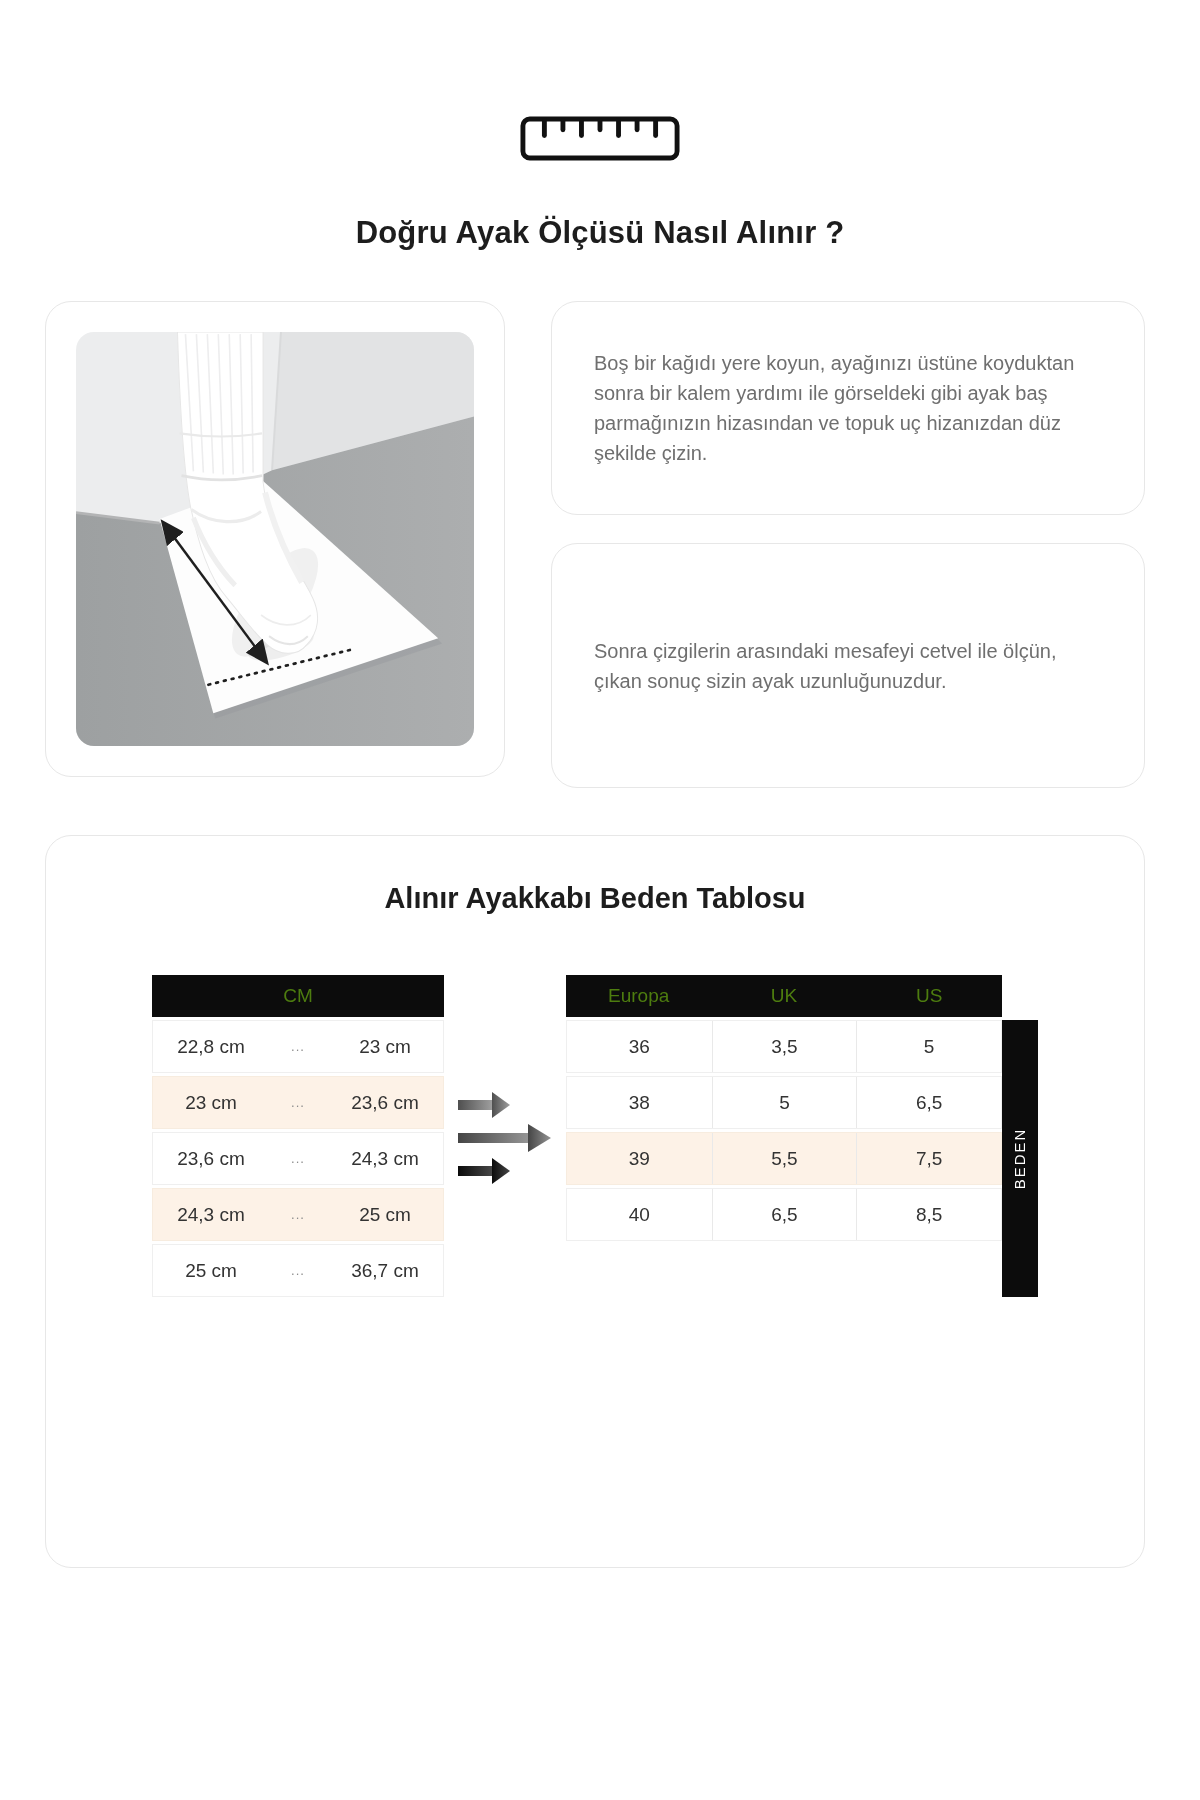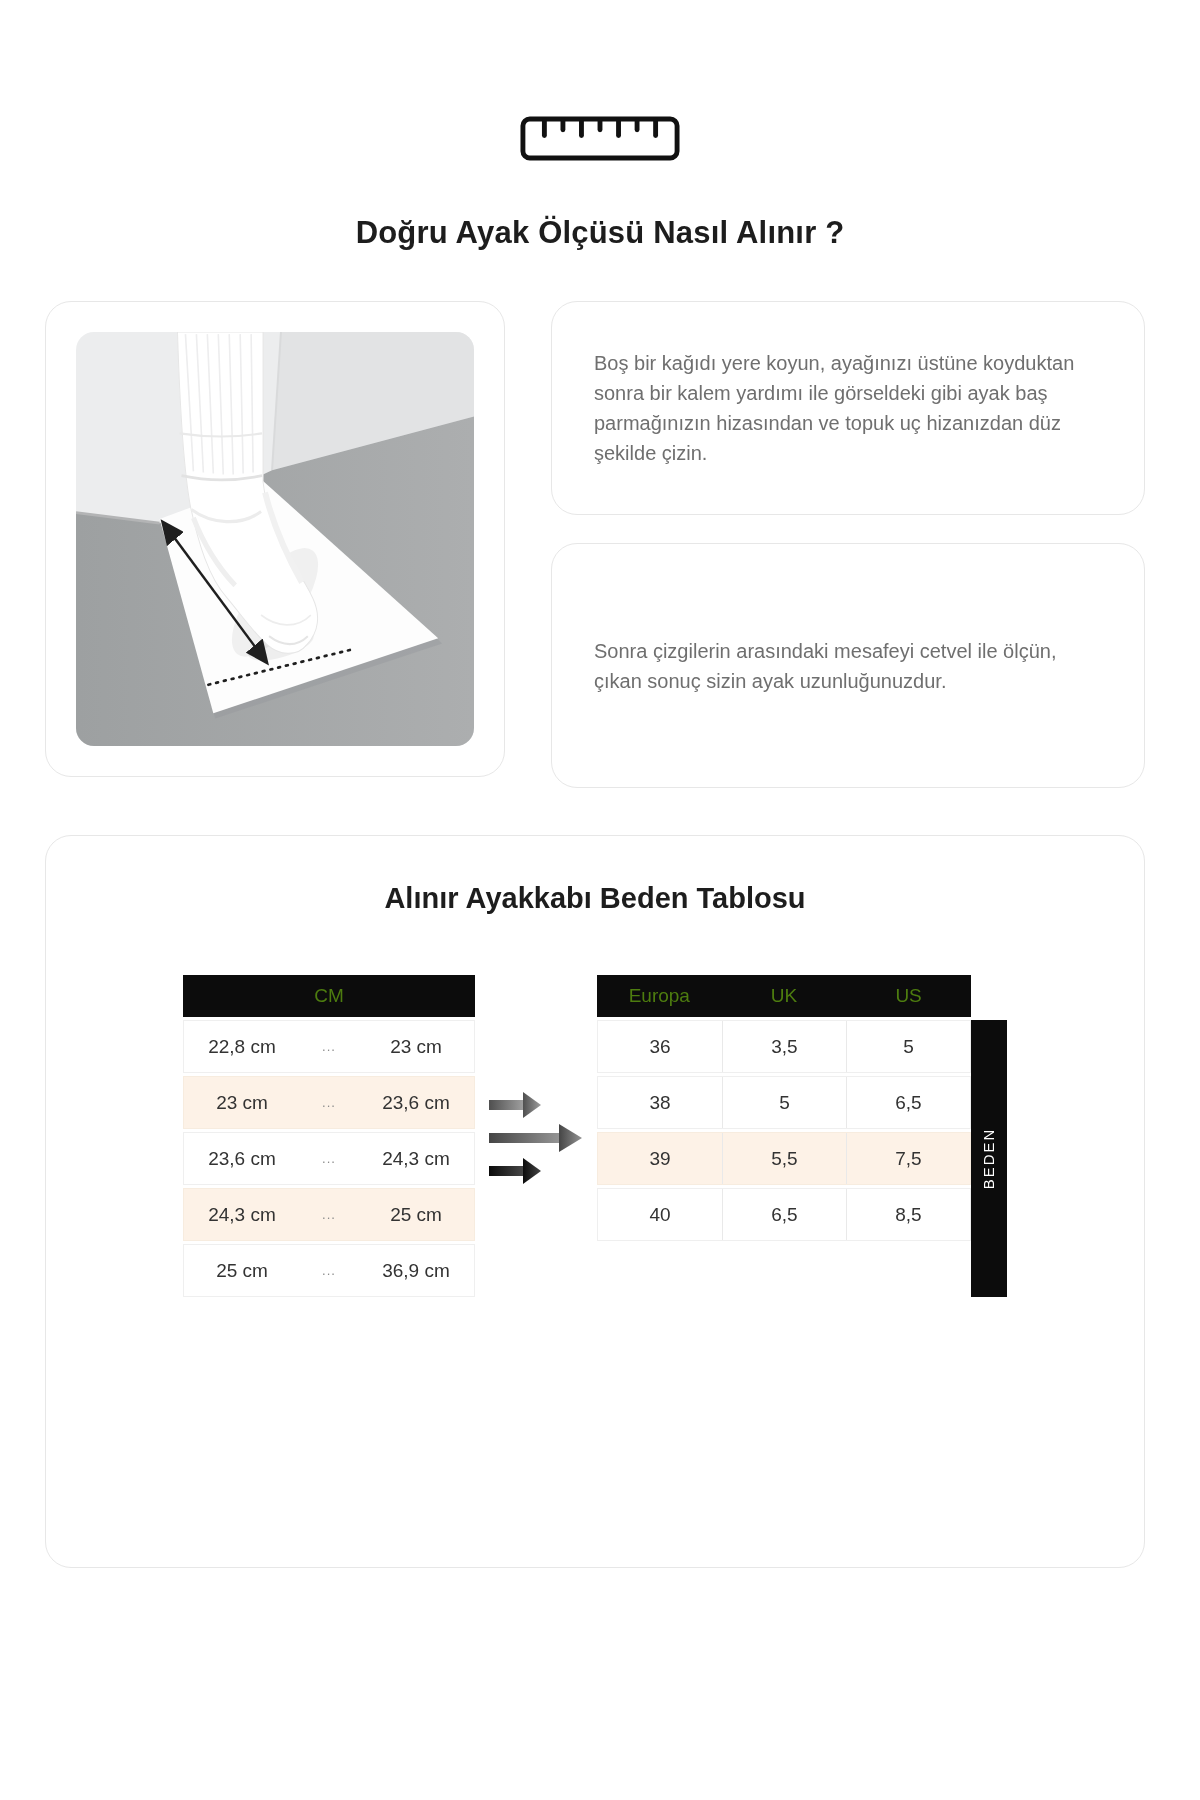--- a/index.html
+++ b/index.html
@@ -44,21 +44,21 @@
     background:#ffffff; border:1px solid #efefef; font-size:19px; color:#333333;
   }
   .t-row.alt { background:#fdf2e7; border-color:#f7ecdf; }
   .cm-table { width:292px; flex:none; }
   .cm-table .v { width:40%; text-align:center; }
   .cm-table .dots { width:20%; text-align:center; color:#8c8c8c; font-size:13px; letter-spacing:1px; }
   .arrows-col {
     width:122px; flex:none; align-self:stretch;
     display:flex; align-items:center; padding-left:14px;
   }
-  .size-table { width:374px; flex:none; }
+  .size-table { width:436px; flex:none; }
   .size-table .t-head { justify-content:flex-start; }
   .size-table .hc { width:33.33%; text-align:center; font-size:19px; }
   .size-table .c {
     width:33.33%; align-self:stretch; display:flex; align-items:center; justify-content:center;
   }
   .size-table .c + .c { border-left:1px solid #e9e9e9; }
   .beden-bar {
     width:36px; height:277px; margin-top:45px; background:#0c0c0c; flex:none;
     display:flex; align-items:center; justify-content:center;
   }
@@ -181,21 +181,21 @@
           <span class="v">24,3 cm</span>
         </div>
         <div class="t-row alt">
           <span class="v">24,3 cm</span>
           <span class="dots">...</span>
           <span class="v">25 cm</span>
         </div>
         <div class="t-row">
           <span class="v">25 cm</span>
           <span class="dots">...</span>
-          <span class="v">36,9 cm</span>
+          <span class="v">36,7 cm</span>
         </div>
       </div>
 
       <div class="arrows-col">
         <svg width="94" height="96" viewBox="0 0 94 96">
           <defs>
             <linearGradient id="ag1" x1="0" y1="0" x2="1" y2="0">
               <stop offset="0" stop-color="#4f4f4f"></stop>
                 <stop offset="1" stop-color="#9e9e9e"></stop>
             </linearGradient>

